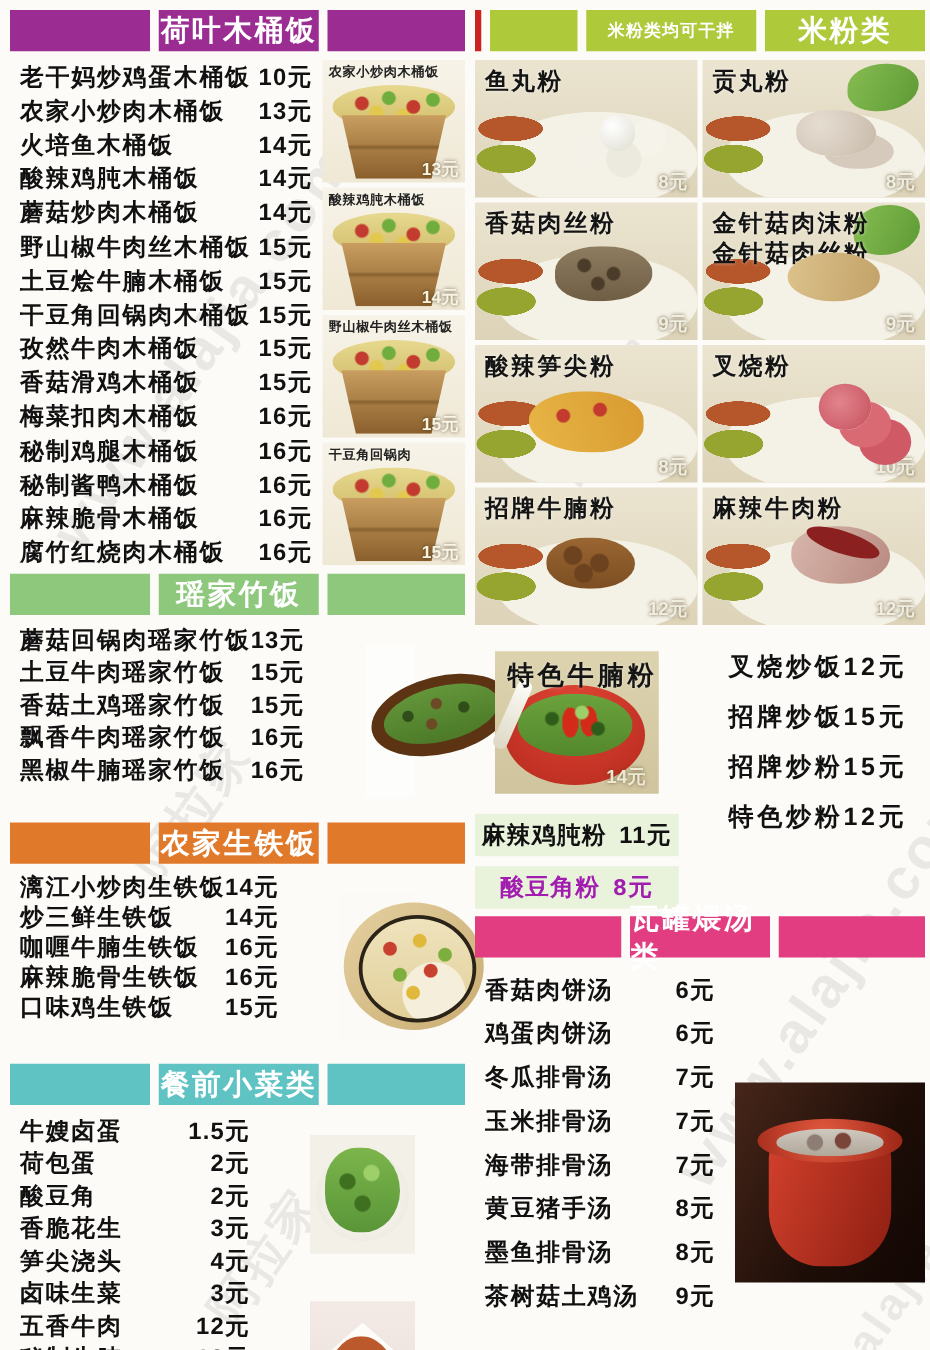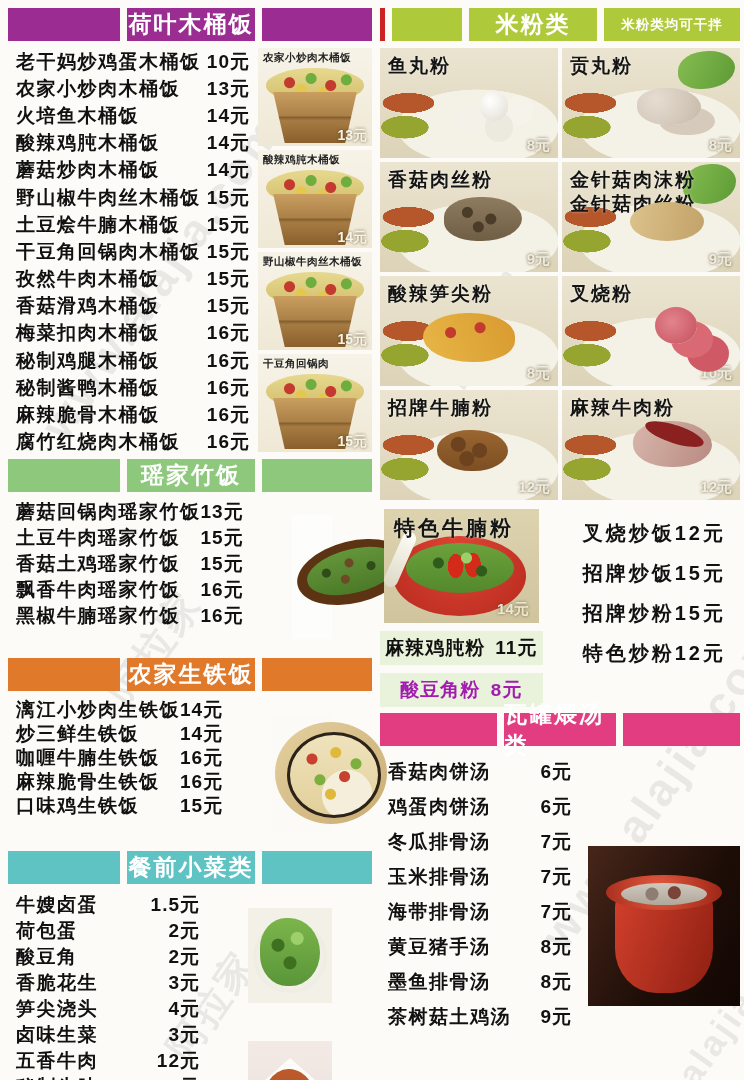--- a/index.html
+++ b/index.html
@@ -179,21 +179,21 @@
         linear-gradient(#9a6632,#7c4e22);}
   .m-spicybeef .deco{left:46%;top:32%;width:34%;height:16%;border-radius:50%;
       background:#8a2020;transform:rotate(18deg);z-index:1;}
   .m-spicybeef::after{width:44%;height:42%;left:40%;top:28%;border-radius:46% 54% 50% 50%;
       background:linear-gradient(115deg,#d8b6ac,#b88a80);}
 
   
   .mid-zone{display:flex;gap:6px;margin-top:5px;}
   .mid-left{width:178px;}
   .mid-right{flex:1;}
-  .ts-photo{position:relative;height:114px;margin:4px;background:linear-gradient(#ddd3ae,#cfc49e);}
+  .ts-photo{position:relative;height:114px;margin:16px;background:linear-gradient(#ddd3ae,#cfc49e);}
   .ts-bowl{position:absolute;left:6%;top:24%;width:86%;height:70%;border-radius:50%;
       background:radial-gradient(circle at 50% 20%,#e04434,#b52a1e);}
   .ts-veg{position:absolute;left:14%;top:30%;width:70%;height:44%;border-radius:50%;
       background:
         radial-gradient(circle 5px at 30% 40%, #2f5c1a 0 5px, rgba(0,0,0,0) 6px),
         radial-gradient(circle 5px at 56% 30%, #9ed06a 0 5px, rgba(0,0,0,0) 6px),
         radial-gradient(circle 5px at 70% 56%, #2f5c1a 0 5px, rgba(0,0,0,0) 6px),
         radial-gradient(ellipse 12% 40% at 46% 46%, #d42a1a 0 60%, rgba(0,0,0,0) 61%),
         radial-gradient(ellipse 12% 40% at 62% 44%, #d42a1a 0 60%, rgba(0,0,0,0) 61%),
         linear-gradient(#6aa23c,#54882c);}
@@ -481,22 +481,22 @@
         <figure class="peanuts"></figure>
       </div>
     </div>
   </div>
 
   <div class="col col-right">
 
     <div class="sec-header hdr-right">
       <span class="seg b0" style="background-color: rgb(204, 34, 34);"></span>
       <span class="seg b1" style="background-color: rgb(174, 201, 58);"></span>
+      <span class="seg note" style="background-color: rgb(174, 201, 58);">米粉类均可干拌</span>
       <span class="seg tt" style="background-color: rgb(174, 201, 58);">米粉类</span>
-      <span class="seg note" style="background-color: rgb(174, 201, 58);">米粉类均可干拌</span>
     </div>
 
     <div class="noodle-grid">
 
         <figure class="cell m-fishball">
           <span class="deco"></span>
           <span class="caps">
             <span class="cap">鱼丸粉</span>
             <span class="cap2"></span>
           </span>

